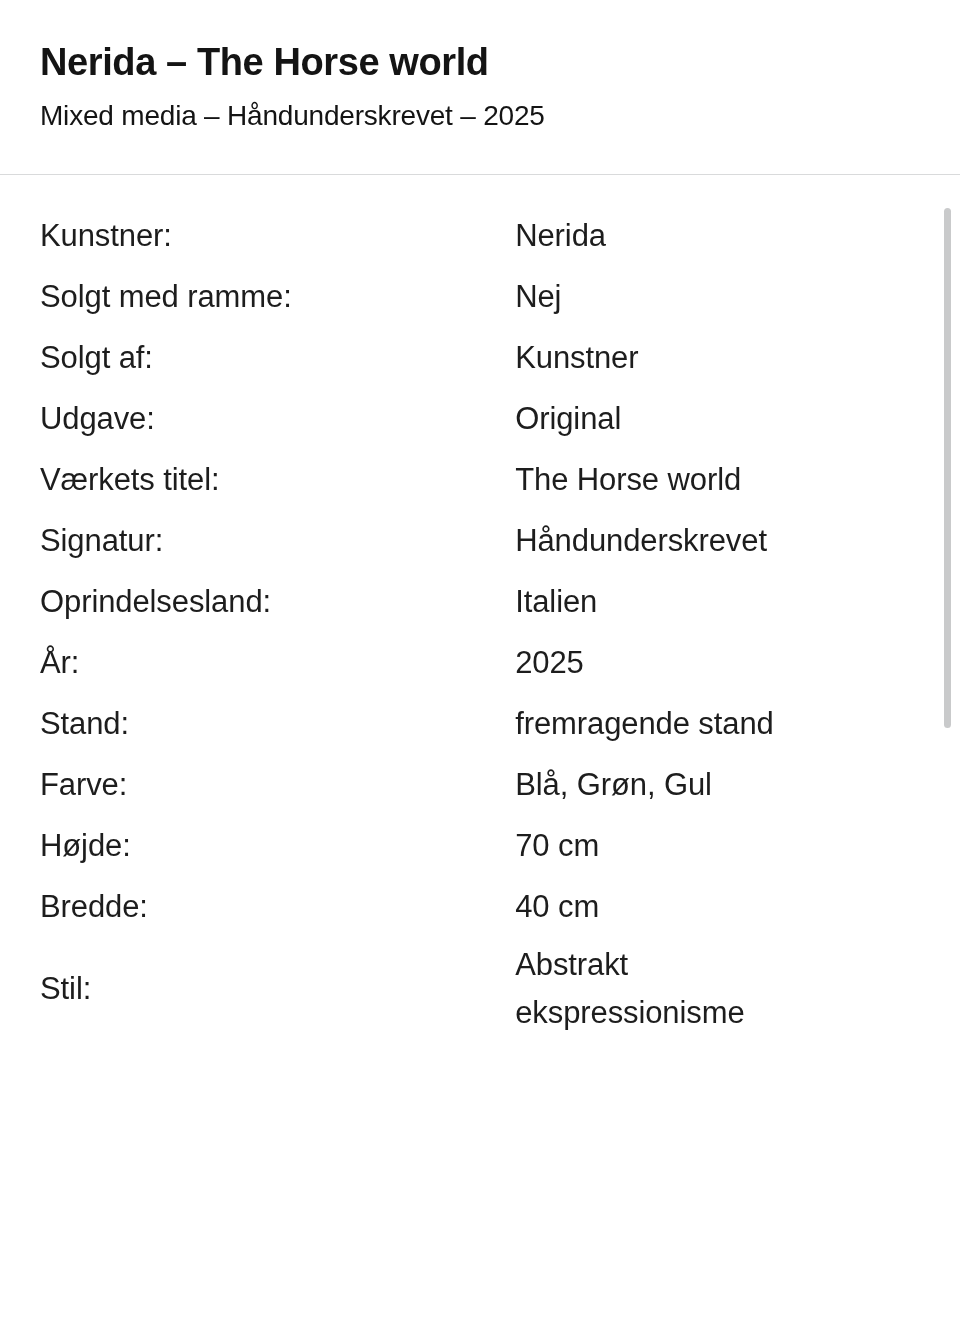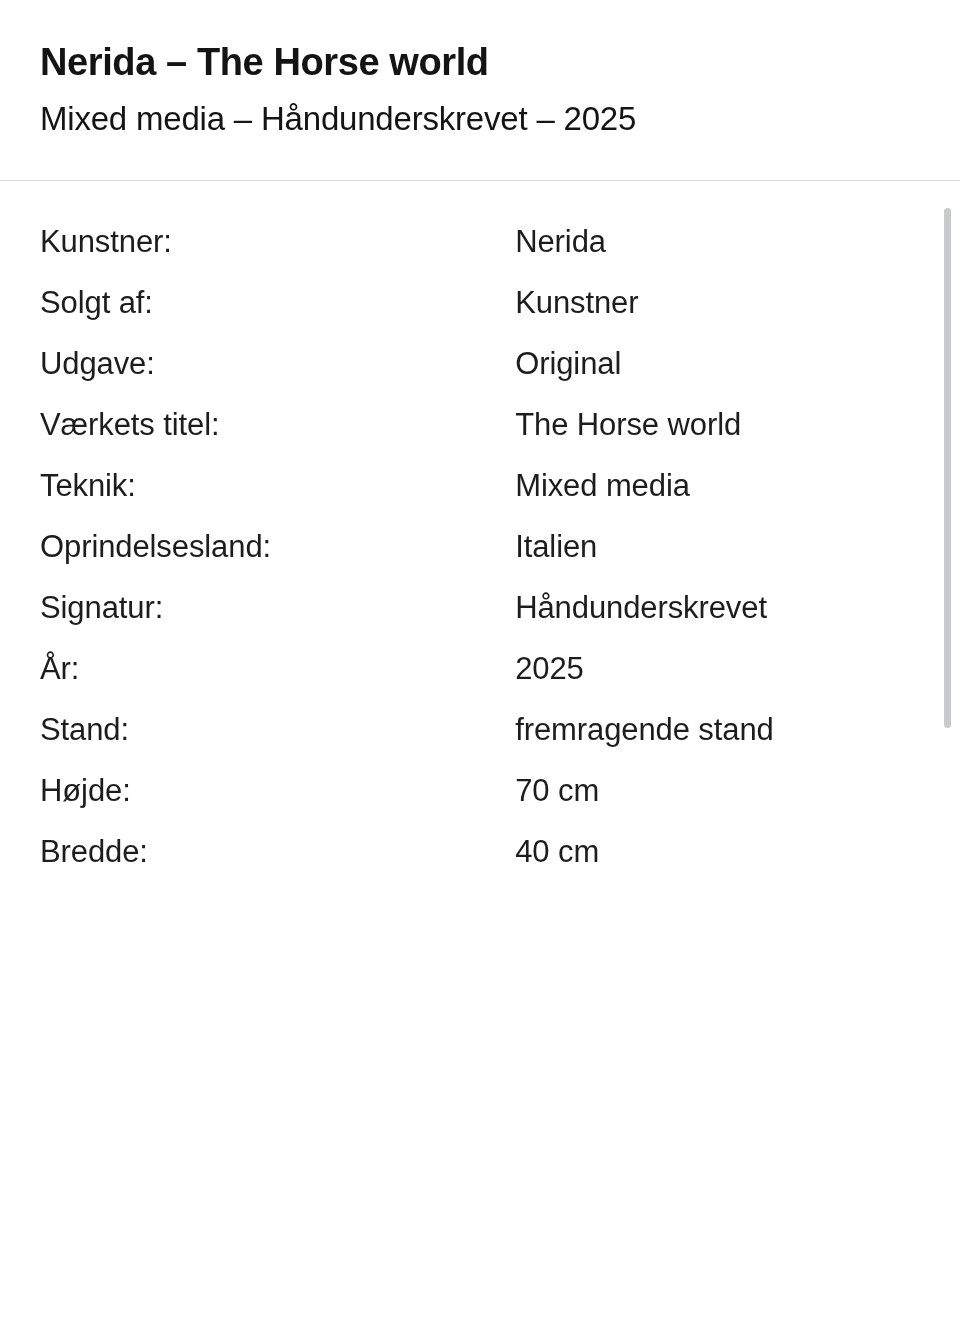--- a/index.html
+++ b/index.html
@@ -27,21 +27,21 @@
   }
   .title {
     font-size: 38px;
     font-weight: 700;
     letter-spacing: -0.4px;
     line-height: 1.18;
     color: #141414;
     margin: 0;
   }
   .subtitle {
-    font-size: 33px;
+    font-size: 28px;
     font-weight: 400;
     letter-spacing: -0.2px;
     line-height: 1.2;
     color: #141414;
     margin: 14px 0 0 0;
   }
   .divider {
     margin-top: 42px;
     border-top: 1px solid #d9dadb;
     width: 100%;
@@ -113,58 +113,69 @@
   <div class="divider"></div>
 
   <div class="spec-area">
     <table class="specs">
       <tbody>
         <tr>
           <td class="label">Kunstner:</td>
           <td class="value">Nerida</td>
         </tr>
         <tr>
+          <td class="label">Solgt med ramme:</td>
+          <td class="value">Nej</td>
+        </tr>
+        <tr>
           <td class="label">Solgt af:</td>
           <td class="value">Kunstner</td>
         </tr>
         <tr>
           <td class="label">Udgave:</td>
           <td class="value">Original</td>
         </tr>
         <tr>
           <td class="label">Værkets titel:</td>
           <td class="value">The  Horse world</td>
         </tr>
         <tr>
-          <td class="label">Teknik:</td>
-          <td class="value">Mixed media</td>
+          <td class="label">Signatur:</td>
+          <td class="value">Håndunderskrevet</td>
         </tr>
         <tr>
           <td class="label">Oprindelsesland:</td>
           <td class="value">Italien</td>
-        </tr>
-        <tr>
-          <td class="label">Signatur:</td>
-          <td class="value">Håndunderskrevet</td>
         </tr>
         <tr>
           <td class="label">År:</td>
           <td class="value">2025</td>
         </tr>
         <tr>
           <td class="label">Stand:</td>
           <td class="value">fremragende stand</td>
         </tr>
         <tr>
+          <td class="label">Farve:</td>
+          <td class="value">Blå, Grøn, Gul</td>
+        </tr>
+        <tr>
           <td class="label">Højde:</td>
           <td class="value">70 cm</td>
         </tr>
         <tr>
           <td class="label">Bredde:</td>
           <td class="value">40 cm</td>
+        </tr>
+        <tr class="two-line">
+          <td class="label">Stil:</td>
+          <td class="value">
+            <span class="wrap">Abstrakt</span>
+            <span class="wrap">ekspressionisme</span>
+          </td>
         </tr>
       </tbody>
     </table>
   </div>
 
   <div class="scrollbar-track">
     <div class="scrollbar-thumb"></div>
   </div>
 
 </div>

